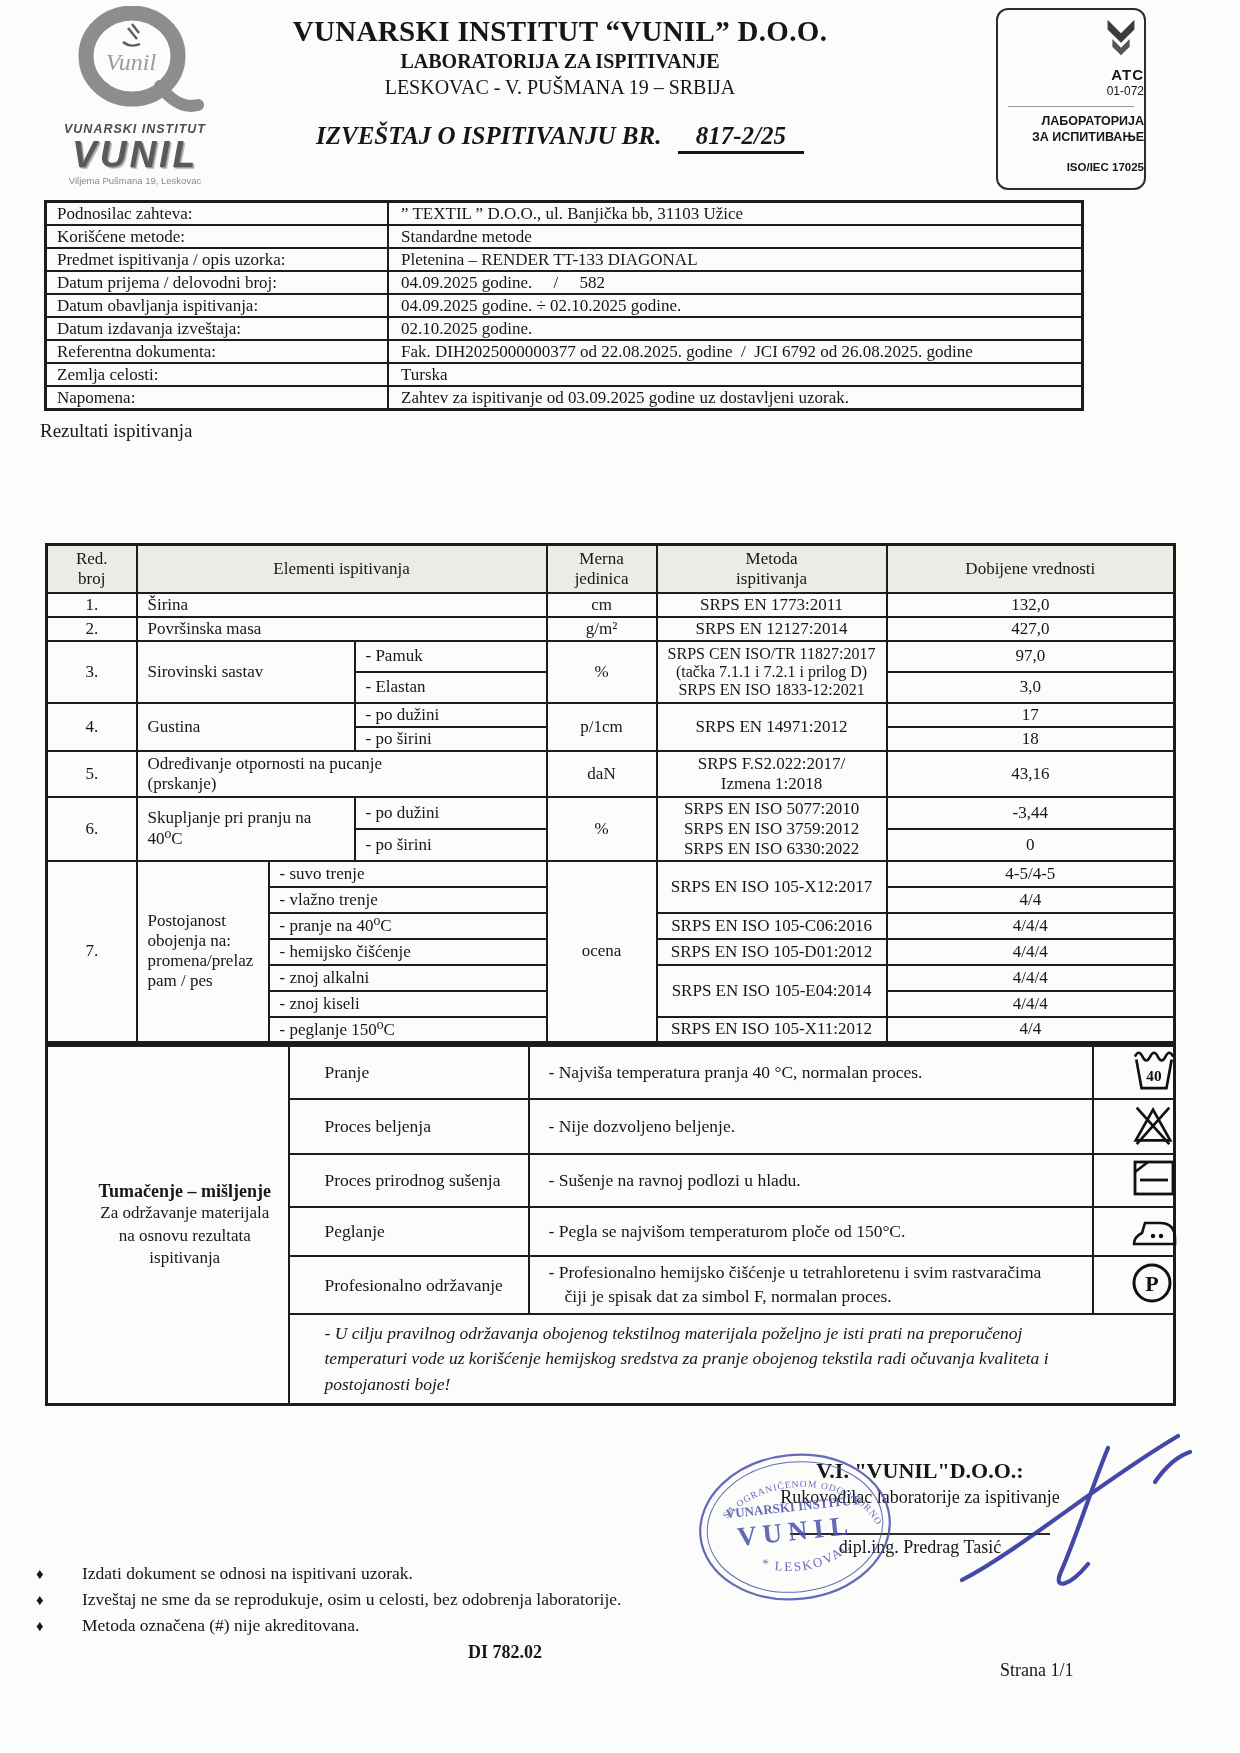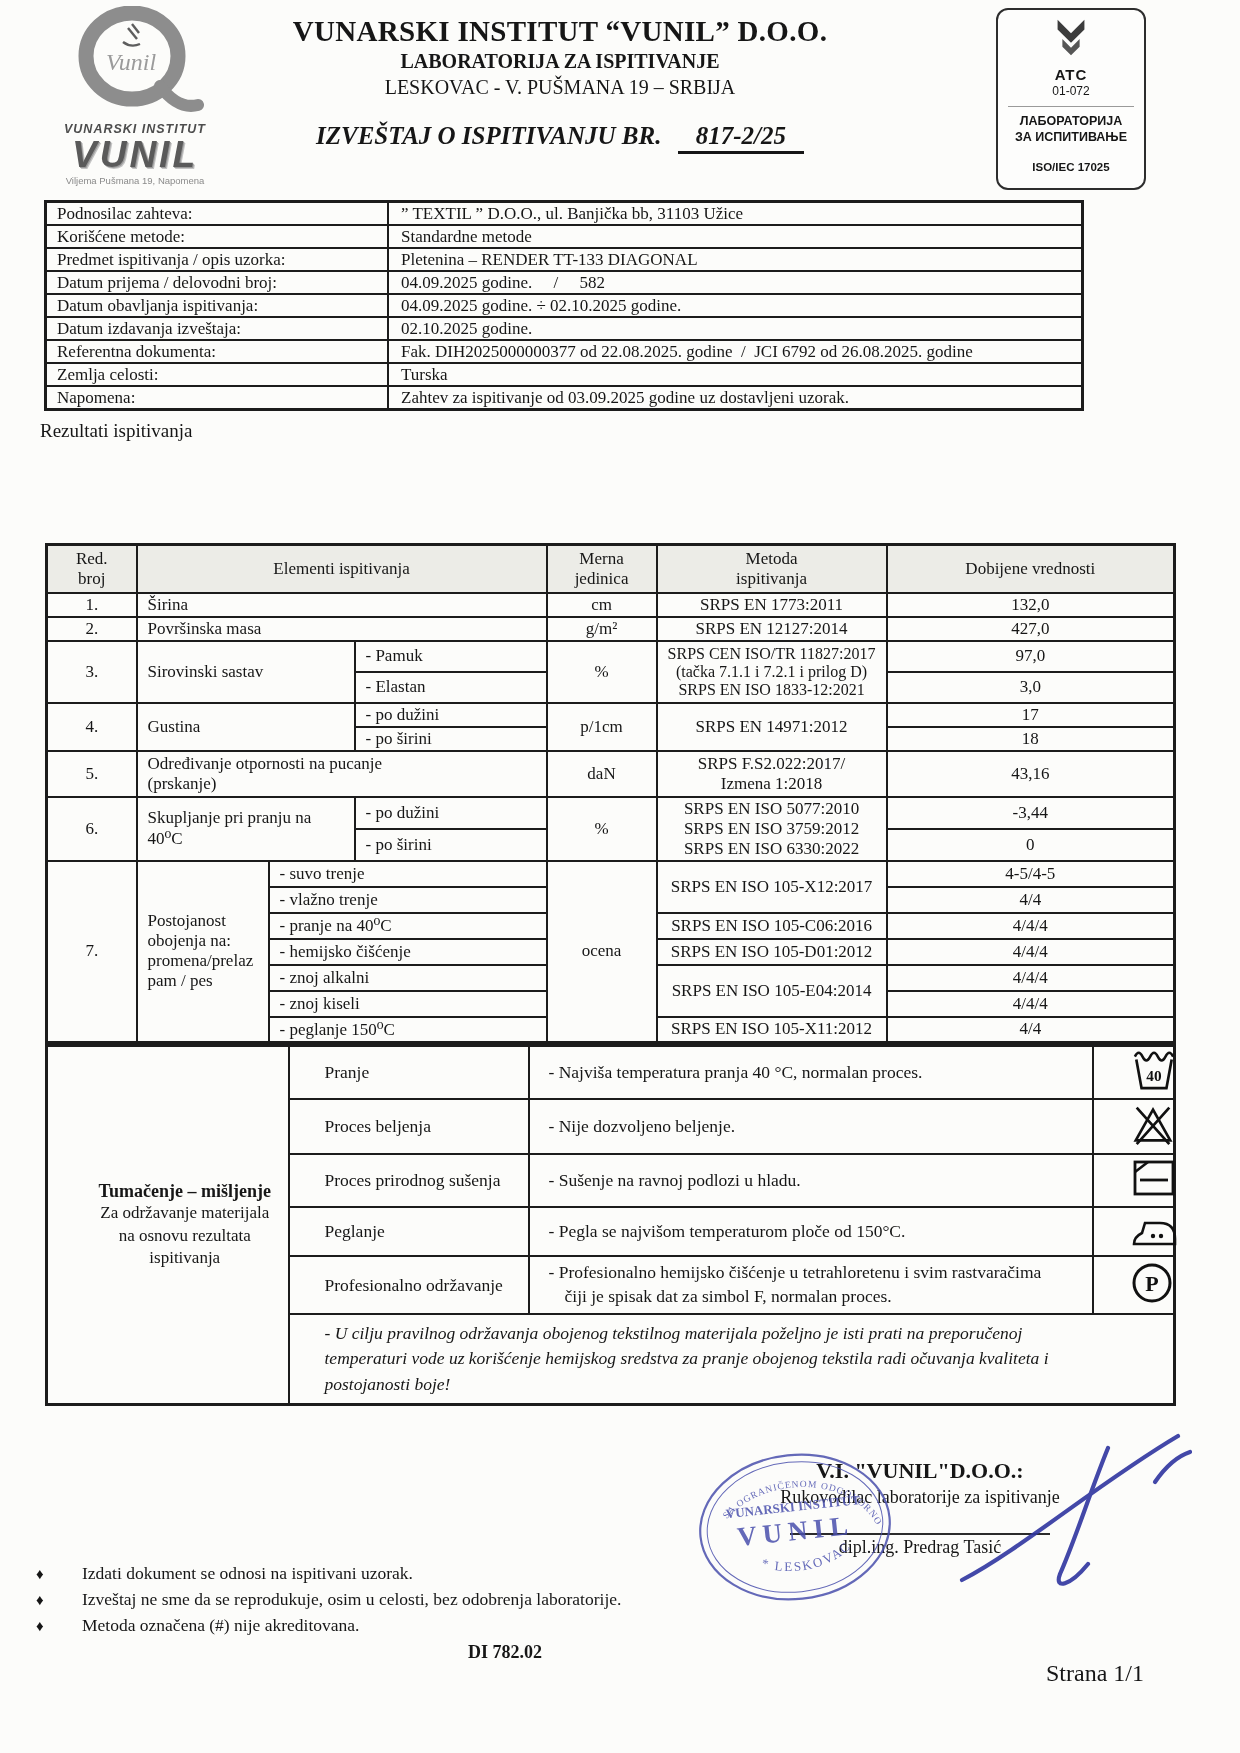--- a/index.html
+++ b/index.html
@@ -21,21 +21,21 @@
 
   .center-block { position:absolute; left:250px; top:14px; width:620px; text-align:center; }
   .org-name { font-size:29px; font-weight:bold; letter-spacing:.3px; line-height:1.18; }
   .org-sub  { font-size:20px; font-weight:bold; line-height:1.3; }
   .org-addr { font-size:20px; line-height:1.3; }
   .org-tel  { font-size:20px; line-height:1.3; }
   .report-line { margin-top:22px; font-size:25px; font-weight:bold; font-style:italic; }
   .report-no { display:inline-block; border-bottom:3px solid #161616; padding:0 18px 1px 18px; margin-left:10px; }
 
   .badge { position:absolute; left:996px; top:8px; width:146px; height:178px;
-           border:2px solid #2d2d2d; border-radius:12px; text-align:center;
+           border:2px solid #2d2d2d; border-radius:12px; text-align:right;
            font-family:"Liberation Sans","DejaVu Sans",sans-serif; background:#fdfdfc; }
   .badge-acr { font-size:15px; font-weight:bold; letter-spacing:1px; margin-top:1px; }
   .badge-num { font-size:12px; margin-top:1px; }
   .badge-div { border-top:1px solid #9a9a9a; margin:8px 10px 7px 10px; }
   .badge-l   { font-size:12.5px; font-weight:bold; line-height:1.25; }
   .badge-std { font-size:11.5px; font-weight:bold; margin-top:16px; }
 
   
   table { border-collapse:collapse; table-layout:fixed; }
   .info-table { position:absolute; left:44px; top:200px; width:1040px; border:3px solid #1c1c1c; }
@@ -72,21 +72,21 @@
   .sig-line { width:260px; border-top:2px solid #2b2b2b; margin:25px auto 2px auto; }
   .sig-name { font-size:18px; }
   .stamp-svg { position:absolute; left:695px; top:1448px; transform:rotate(-6deg); opacity:.85; }
   .autograph-svg { position:absolute; left:940px; top:1422px; }
 
   
   .footer-bullets { position:absolute; left:28px; top:1563px; font-size:17.5px; }
   .fbullet { margin-bottom:5px; }
   .bchar { display:inline-block; width:46px; text-align:left; padding-left:8px; font-size:15px; }
   .doc-code { position:absolute; left:468px; top:1642px; font-size:18px; font-weight:bold; }
-  .page-no { position:absolute; left:1000px; top:1660px; width:190px; text-align:center; font-size:24px; }
+  .page-no { position:absolute; left:1000px; top:1660px; width:190px; text-align:left; font-size:18px; }
 
   svg text { font-family:"Liberation Serif","DejaVu Serif",serif; }
 </style>
 </head>
 <body>
 
 <div class="page">
 
   <div class="logo-block">
     <svg width="150" height="110" viewBox="0 0 150 110">
@@ -94,21 +94,21 @@
       <path d="M100 80 Q118 104 138 99" fill="none" stroke="#8d8d8d" stroke-width="12" stroke-linecap="round"></path>
       <g stroke="#5d5d5d" stroke-width="2.4" fill="none">
         <path d="M68 22 l9 11"></path>
           <path d="M72 18 l7 9"></path>
           <path d="M63 36 q8 6 17 2"></path>
       </g>
       <text x="71" y="64" font-size="24" font-style="italic" text-anchor="middle" fill="#9b9b9b">Vunil</text>
     </svg>
     <div class="logo-inst">VUNARSKI INSTITUT</div>
     <div class="logo-brand">VUNIL</div>
-    <div class="logo-addr">Viljema Pušmana 19, Napomena</div>
+    <div class="logo-addr">Viljema Pušmana 19, Leskovac</div>
   </div>
 
   <div class="center-block">
     <div class="org-name">VUNARSKI INSTITUT “VUNIL” D.O.O.</div>
     <div class="org-sub">LABORATORIJA ZA ISPITIVANJE</div>
     <div class="org-addr">LESKOVAC - V. PUŠMANA 19 – SRBIJA</div>
     <div class="report-line">
       <span>IZVEŠTAJ O ISPITIVANJU BR.</span>
       <span class="report-no">817-2/25</span>
     </div>

